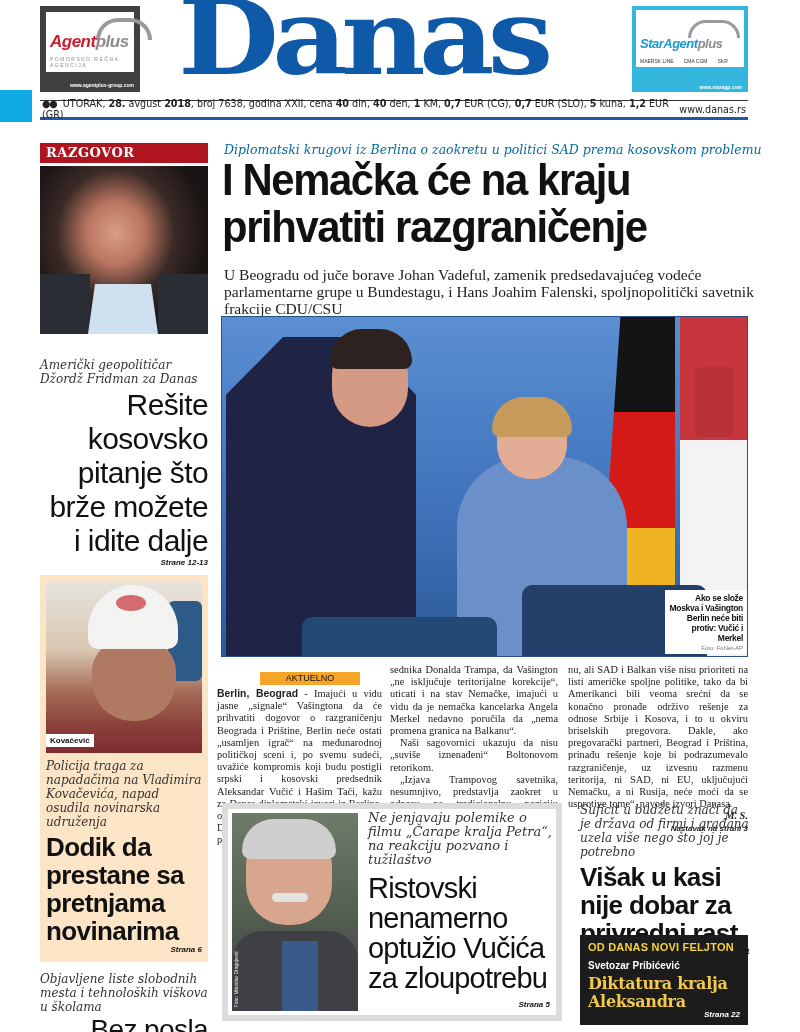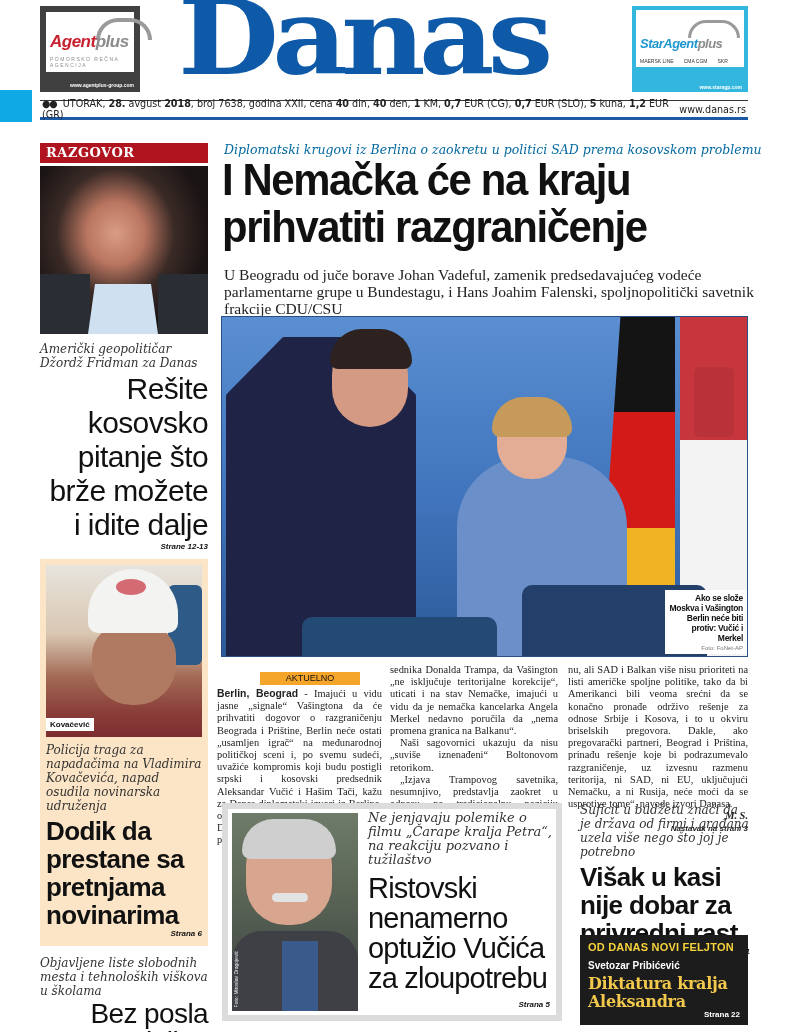--- a/index.html
+++ b/index.html
@@ -100,21 +100,21 @@
   .rist-kicker { font-family: "DejaVu Serif", serif; font-style: italic; font-size: 13px; line-height: 14px; color: #333; }
   .rist-head { font-family: "Liberation Sans", sans-serif; font-size: 29px; line-height: 30px; letter-spacing: -0.8px; color: #111; margin-top: 6px; }
   .rist-ref { position: absolute; right: 6px; bottom: 6px; }
 
   
   .visak { left: 580px; top: 803px; width: 170px; }
   .feljton { left: 580px; top: 935px; width: 168px; height: 90px; background: #1c1c1c; padding: 6px 8px; }
   .feljton .tag { font-family: "Liberation Sans", sans-serif; font-weight: bold; font-size: 11px; color: #f6d23b; letter-spacing: 0.2px; }
   .feljton .author { font-family: "Liberation Sans", sans-serif; font-weight: bold; font-size: 10px; color: #fff; margin-top: 7px; }
   .feljton .title { font-family: "DejaVu Serif", serif; font-weight: bold; font-size: 16px; line-height: 18px; color: #f2c94c; margin-top: 4px; letter-spacing: -0.3px; }
-  .feljton .ref { position: absolute; right: 8px; bottom: 6px; font-family: "Liberation Sans", sans-serif; font-weight: bold; font-size: 8px; color: #fff; }
+  .feljton .ref { position: absolute; right: 8px; bottom: 6px; font-family: "Liberation Sans", sans-serif; font-weight: bold; font-style: italic; font-size: 8px; color: #fff; }
 </style>
 </head>
 <body>
 
 <div class="abs cyan-block"></div>
 
 <div class="abs ad-left">
   <div class="ad-left-inner">
     <div class="arc"></div>
     <div class="brand"><span>Agent</span><span class="plus">plus</span></div>
@@ -163,21 +163,21 @@
   <span>www.danas.rs</span>
 </div>
 
 <div class="abs leftcol">
   <div>
     <div class="section-tag">RAZGOVOR</div>
     <div class="photo photo-fridman">
       <div class="jacket"></div>
       <div class="shirt"></div>
     </div>
-    <div class="kicker" style="margin-top:8px">Američki geopolitičar Džordž Fridman za Danas</div>
+    <div class="kicker" style="margin-top:24px">Američki geopolitičar Džordž Fridman za Danas</div>
     <div class="head-light" style="font-size:30px;line-height:34px;margin-top:2px">Rešite kosovsko pitanje što brže možete i idite dalje</div>
     <div class="pageref">Strane 12-13</div>
   </div>
 
   <div class="box-beige" style="margin-top:8px">
     <div class="photo photo-kov">
       <div class="chair"></div>
       <div class="face"></div>
       <div class="bandage"></div>
       <div class="blood"></div>

